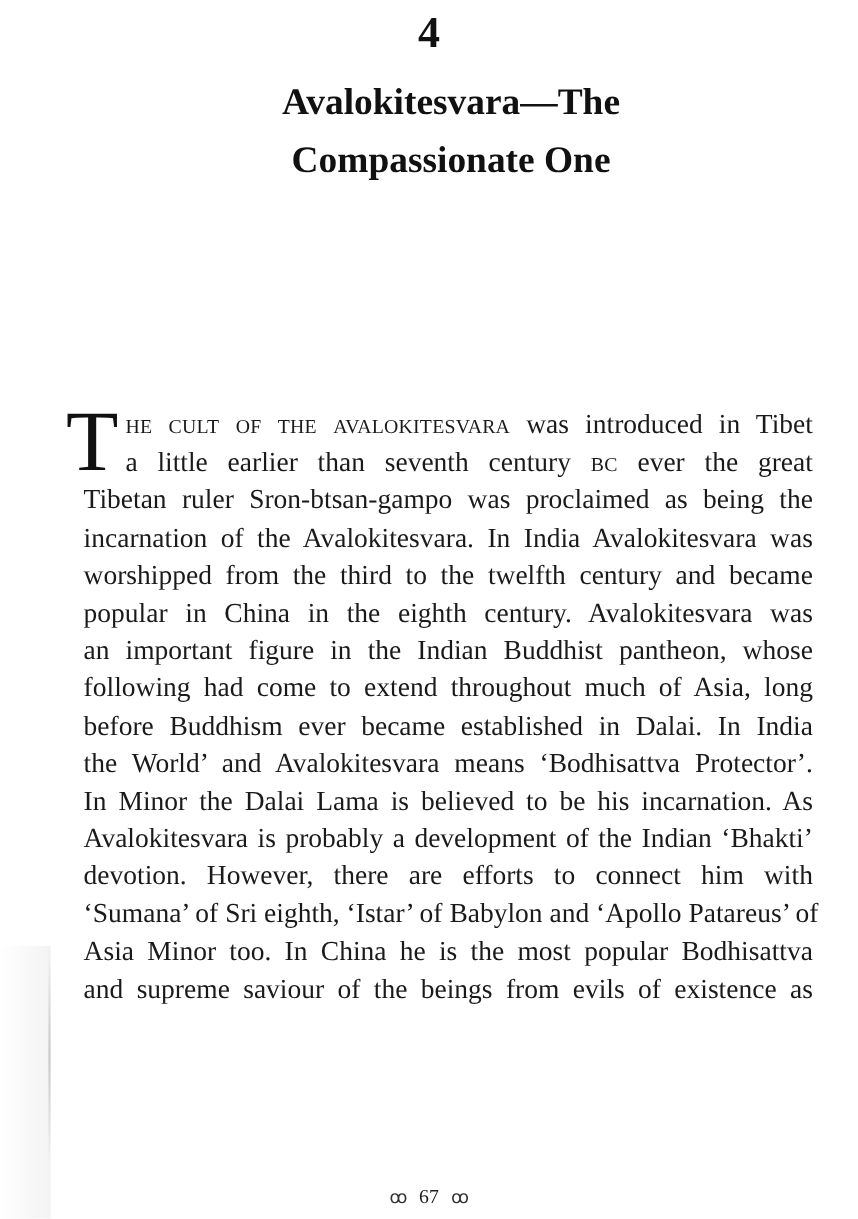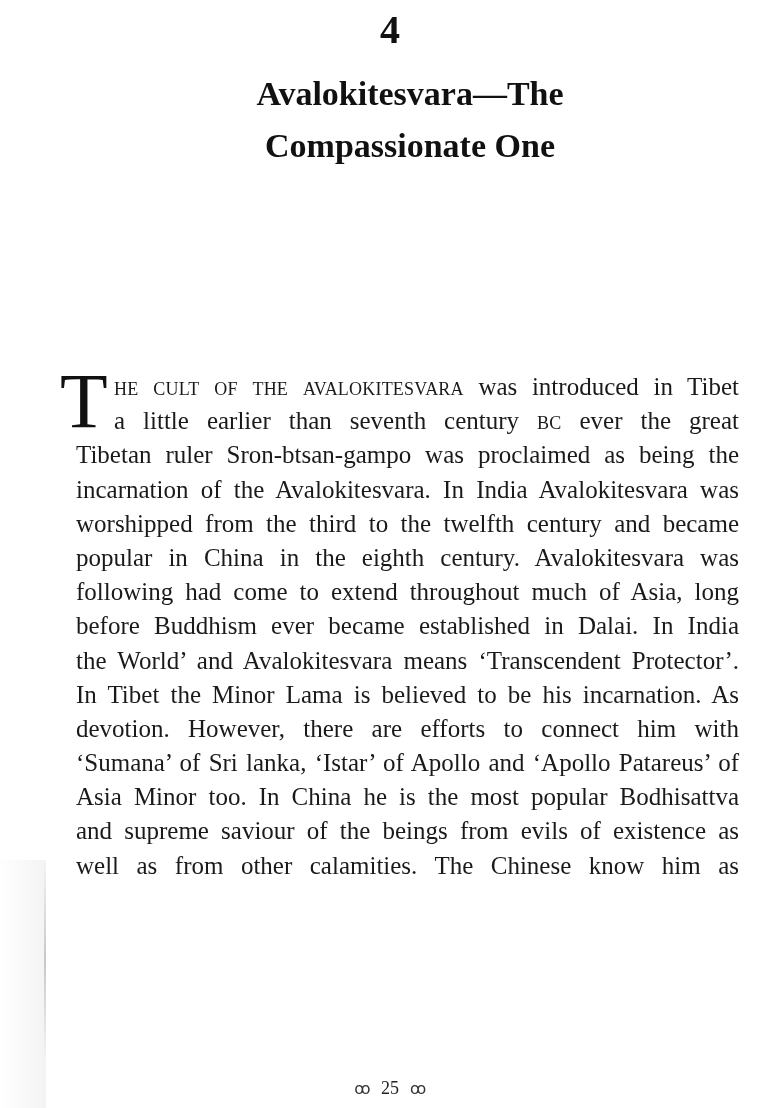--- a/index.html
+++ b/index.html
@@ -129,30 +129,31 @@
 
   <div class="drop-cap">T</div>
 
   <div class="body-text">
     <span class="line line-first" style="padding-left:38px;"><span class="smallcaps">he cult of the avalokitesvara</span><span> was introduced in Tibet</span></span>
     <span class="line line-first" style="padding-left:38px;"><span>a little earlier than seventh century </span><span class="smallcaps">bc</span><span> ever the great</span></span>
     <span class="line">Tibetan ruler Sron-btsan-gampo was proclaimed as being the</span>
     <span class="line">incarnation of the Avalokitesvara. In India Avalokitesvara was</span>
     <span class="line">worshipped from the third to the twelfth century and became</span>
     <span class="line">popular in China in the eighth century. Avalokitesvara was</span>
+    <span class="line">an important figure in the Indian Buddhist pantheon, whose</span>
     <span class="line">following had come to extend throughout much of Asia, long</span>
     <span class="line">before Buddhism ever became established in Dalai. In India</span>
-    <span class="line">the World’ and Avalokitesvara means ‘Transcendent Protector’.</span>
-    <span class="line">In Tibet the Minor Lama is believed to be his incarnation. As</span>
+    <span class="line">the World’ and Avalokitesvara means ‘Bodhisattva Protector’.</span>
+    <span class="line">In Minor the Dalai Lama is believed to be his incarnation. As</span>
+    <span class="line">Avalokitesvara is probably a development of the Indian ‘Bhakti’</span>
     <span class="line">devotion. However, there are efforts to connect him with</span>
-    <span class="line">‘Sumana’ of Sri lanka, ‘Istar’ of Apollo and ‘Apollo Patareus’ of</span>
+    <span class="line">‘Sumana’ of Sri eighth, ‘Istar’ of Babylon and ‘Apollo Patareus’ of</span>
     <span class="line">Asia Minor too. In China he is the most popular Bodhisattva</span>
     <span class="line">and supreme saviour of the beings from evils of existence as</span>
-    <span class="line">well as from other calamities. The Chinese know him as</span>
   </div>
 
   <div class="footer">
     <span class="orn">ꝏ</span>
-    <span>25</span>
+    <span>67</span>
     <span class="orn" style="transform: scaleX(-1);">ꝏ</span>
   </div>
 
 </div>
 
 </body></html>

